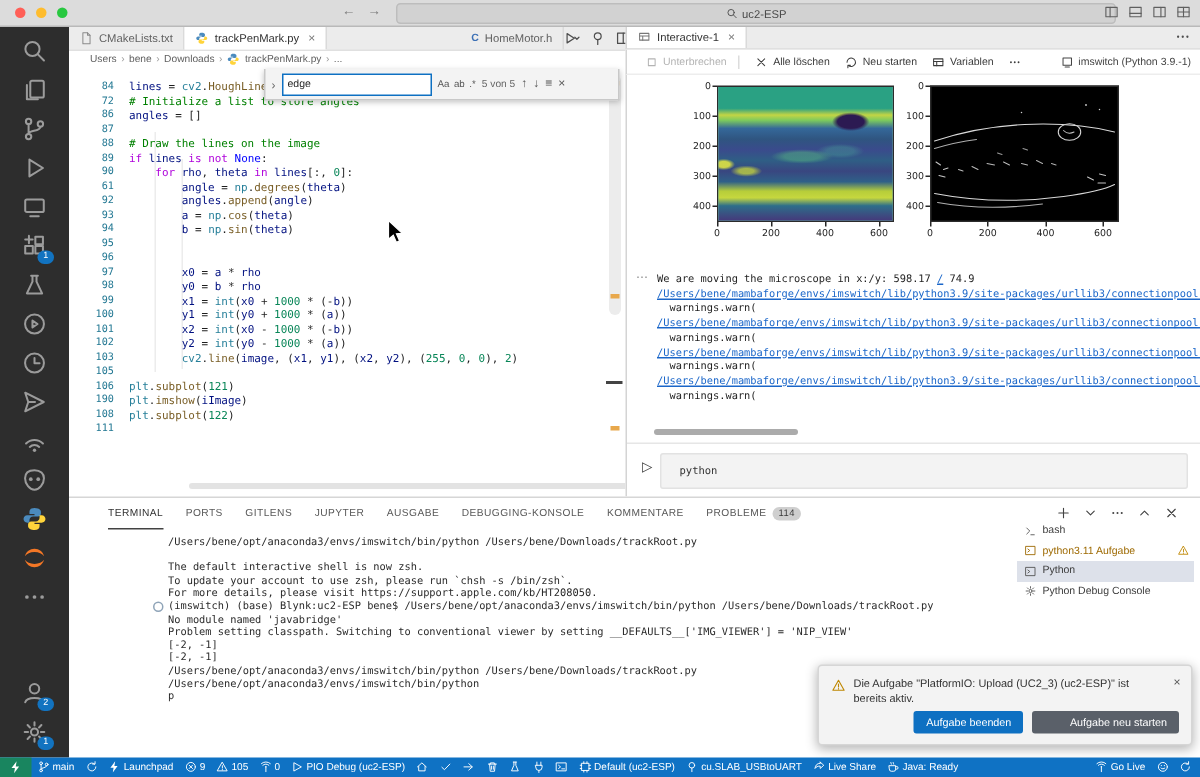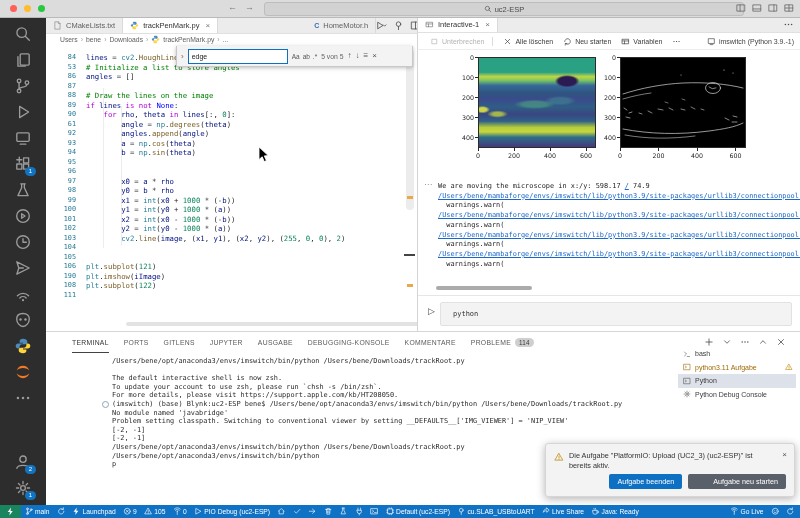--- a/index.html
+++ b/index.html
@@ -389,21 +389,21 @@
 
 <div class="codearea mono" id="codearea">
   <div class="iguide" style="left:57px;top:42px;height:160px"></div>
   <div class="iguide" style="left:75px;top:60px;height:140px"></div>
   <div id="codelines" style="position:relative;padding-top:7px;">
       <div class="cl">
         <span class="ln">84</span>
         <span class="ct"><span class="t-vr">lines</span><span class="t-op"> = </span><span class="t-md">cv2</span><span class="t-op">.</span><span class="t-fn">HoughLines</span><span class="t-op">(</span><span class="t-vr">edges</span><span class="t-op">, </span><span class="t-num">1</span><span class="t-op">, </span><span class="t-md">np</span><span class="t-op">.</span><span class="t-vr">pi</span><span class="t-op"> / </span><span class="t-num">180</span><span class="t-op">, </span><span class="t-num">150</span><span class="t-op">)</span></span>
       </div>
       <div class="cl">
-        <span class="ln">53</span>
+        <span class="ln">72</span>
         <span class="ct"><span class="t-cm"># Initialize a list to store angles</span></span>
       </div>
       <div class="cl">
         <span class="ln">86</span>
         <span class="ct"><span class="t-vr">angles</span><span class="t-op"> = []</span></span>
       </div>
       <div class="cl">
         <span class="ln">87</span>
         <span class="ct"></span>
       </div>
@@ -463,24 +463,20 @@
         <span class="ln">101</span>
         <span class="ct"><span class="t-op">        </span><span class="t-vr">x2</span><span class="t-op"> = </span><span class="t-md">int</span><span class="t-op">(</span><span class="t-vr">x0</span><span class="t-op"> - </span><span class="t-num">1000</span><span class="t-op"> * (-</span><span class="t-vr">b</span><span class="t-op">))</span></span>
       </div>
       <div class="cl">
         <span class="ln">102</span>
         <span class="ct"><span class="t-op">        </span><span class="t-vr">y2</span><span class="t-op"> = </span><span class="t-md">int</span><span class="t-op">(</span><span class="t-vr">y0</span><span class="t-op"> - </span><span class="t-num">1000</span><span class="t-op"> * (</span><span class="t-vr">a</span><span class="t-op">))</span></span>
       </div>
       <div class="cl">
         <span class="ln">103</span>
         <span class="ct"><span class="t-op">        </span><span class="t-md">cv2</span><span class="t-op">.</span><span class="t-fn">line</span><span class="t-op">(</span><span class="t-vr">image</span><span class="t-op">, (</span><span class="t-vr">x1</span><span class="t-op">, </span><span class="t-vr">y1</span><span class="t-op">), (</span><span class="t-vr">x2</span><span class="t-op">, </span><span class="t-vr">y2</span><span class="t-op">), (</span><span class="t-num">255</span><span class="t-op">, </span><span class="t-num">0</span><span class="t-op">, </span><span class="t-num">0</span><span class="t-op">), </span><span class="t-num">2</span><span class="t-op">)</span></span>
-      </div>
-      <div class="cl">
-        <span class="ln">104</span>
-        <span class="ct"></span>
       </div>
       <div class="cl">
         <span class="ln">105</span>
         <span class="ct"></span>
       </div>
       <div class="cl">
         <span class="ln">106</span>
         <span class="ct"><span class="t-md">plt</span><span class="t-op">.</span><span class="t-fn">subplot</span><span class="t-op">(</span><span class="t-num">121</span><span class="t-op">)</span></span>
       </div>
       <div class="cl">

